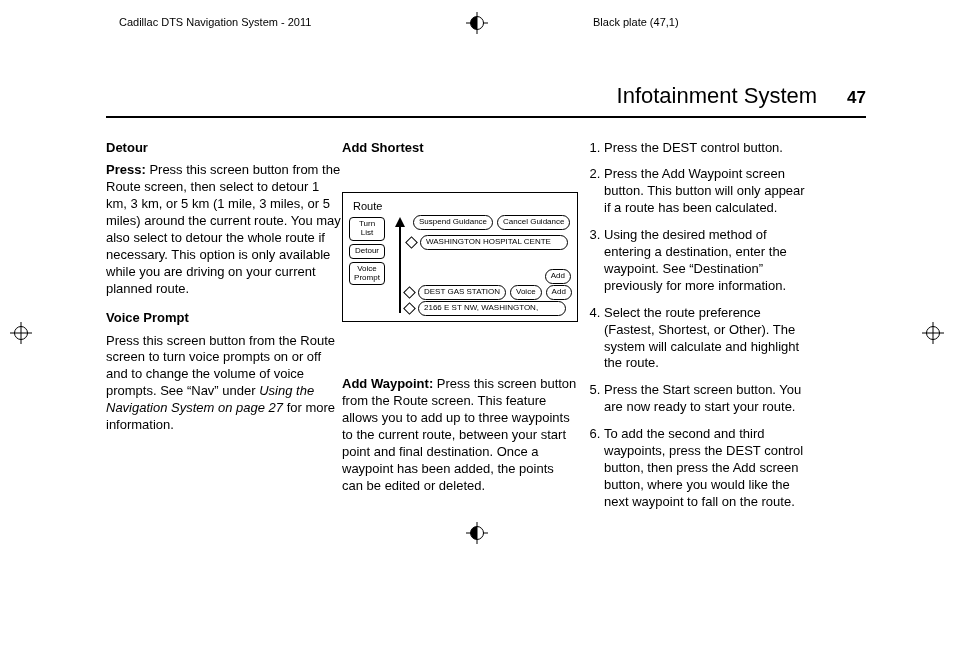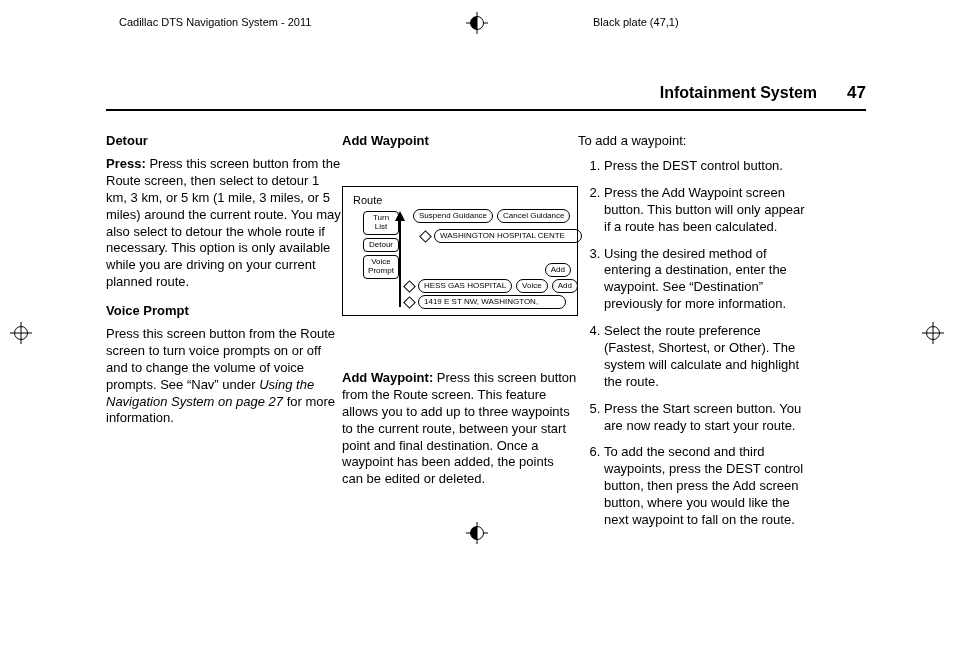--- a/index.html
+++ b/index.html
@@ -22,38 +22,38 @@
     background:linear-gradient(90deg,#000 50%,#fff 50%)}
   .reg-top   {left:466px;top:12px}
   .reg-bottom{left:466px;bottom:12px}
   .reg-left  {left:10px; top:322px}
   .reg-right {right:10px;top:322px}
 
   
   .content{position:absolute;left:106px;top:82px;width:760px}
   .running-head{display:flex;justify-content:flex-end;align-items:baseline;gap:30px;
     padding-bottom:5px;border-bottom:2px solid #000}
-  .running-head .section{font-weight:bold;font-size:16px}
+  .running-head .section{font-weight:normal;font-size:22px}
   .running-head .pageno {font-weight:bold;font-size:17px}
 
   .columns{display:flex;margin-top:22px}
   .col{width:236px}
   .h{font-weight:bold;margin:0 0 6px 0}
   .h.gap{margin-top:12px}
   p{margin:0 0 8px 0}
   .bold{font-weight:bold}
   .ital{font-style:italic}
   ol{margin:0;padding-left:26px}
   ol li{margin-bottom:10px}
 
   
   .nav-shot{border:1px solid #000;height:128px;margin:36px 0 54px 0;position:relative;
     font-size:9px}
   .nav-title{position:absolute;left:10px;top:6px;font-size:11px}
-  .side-btns{position:absolute;left:20px;top:24px;width:36px;display:flex;flex-direction:column;gap:3px}
+  .side-btns{position:absolute;left:6px;top:24px;width:36px;display:flex;flex-direction:column;gap:3px}
   .pill,.sq{border:1px solid #000;border-radius:6px;text-align:center;
     padding:2px 3px;font-size:8px;line-height:1.1;background:#fff}
   .sq{border-radius:4px}
   .row{position:absolute;display:flex;align-items:center;gap:4px}
   .chip{border:1px solid #000;border-radius:8px;padding:1px 5px;font-size:8px;white-space:nowrap}
   .diamond{width:7px;height:7px;border:1px solid #000;transform:rotate(45deg)}
   .rail{position:absolute;left:56px;top:32px;bottom:8px;width:0;border-left:2px solid #000}
   .arrow-up{position:absolute;left:52px;top:24px;width:0;height:0;
     border-left:5px solid transparent;border-right:5px solid transparent;border-bottom:10px solid #000}
 </style>
@@ -95,63 +95,62 @@
         </p>
         <p class="h gap">Voice Prompt</p>
         <p>
           <span>Press this screen button from the Route screen to turn voice prompts on or off and to change the volume of voice prompts. See “Nav” under </span>
           <span class="ital">Using the Navigation System on page 27</span>
           <span> for more information.</span>
         </p>
       </div>
 
       <div class="col">
-        <p class="h">Add Waypoint</p>
+        <p class="h">Add Shortest</p>
 
         <div class="nav-shot">
           <span class="nav-title">Route</span>
           <div class="side-btns">
             <div class="sq">Turn List</div>
             <div class="sq">Detour</div>
             <div class="sq">Voice Prompt</div>
           </div>
           <div class="rail"></div>
           <div class="arrow-up"></div>
 
           <div class="row" style="left:70px;top:22px">
             <span class="chip">Suspend Guidance</span>
             <span class="chip">Cancel Guidance</span>
           </div>
-          <div class="row" style="left:78px;top:42px">
+          <div class="row" style="left:64px;top:42px">
             <span class="diamond"></span>
             <span class="chip" style="min-width:136px">WASHINGTON HOSPITAL CENTE</span>
           </div>
           <div class="row" style="right:6px;top:76px">
             <span class="chip">Add</span>
           </div>
           <div class="row" style="left:62px;top:92px">
             <span class="diamond"></span>
-            <span class="chip">HESS GAS HOSPITAL</span>
+            <span class="chip">DEST GAS STATION</span>
             <span class="chip">Voice</span>
             <span class="chip" style="margin-left:auto">Add</span>
           </div>
           <div class="row" style="left:62px;top:108px">
             <span class="diamond"></span>
-            <span class="chip" style="min-width:136px">1419 E ST NW, WASHINGTON,</span>
+            <span class="chip" style="min-width:136px">2166 E ST NW, WASHINGTON,</span>
           </div>
         </div>
 
         <p>
           <span class="bold">Add Waypoint:</span>
           <span>Press this screen button from the Route screen. This feature allows you to add up to three waypoints to the current route, between your start point and final destination. Once a waypoint has been added, the points can be edited or deleted.</span>
         </p>
       </div>
 
       <div class="col">
-        <p>To add a waypoint:</p>
         <ol>
           <li>Press the DEST control button.</li>
           <li>Press the Add Waypoint screen button. This button will only appear if a route has been calculated.</li>
           <li>Using the desired method of entering a destination, enter the waypoint. See “Destination” previously for more information.</li>
           <li>Select the route preference (Fastest, Shortest, or Other). The system will calculate and highlight the route.</li>
           <li>Press the Start screen button. You are now ready to start your route.</li>
           <li>To add the second and third waypoints, press the DEST control button, then press the Add screen button, where you would like the next waypoint to fall on the route.</li>
         </ol>
       </div>
 

